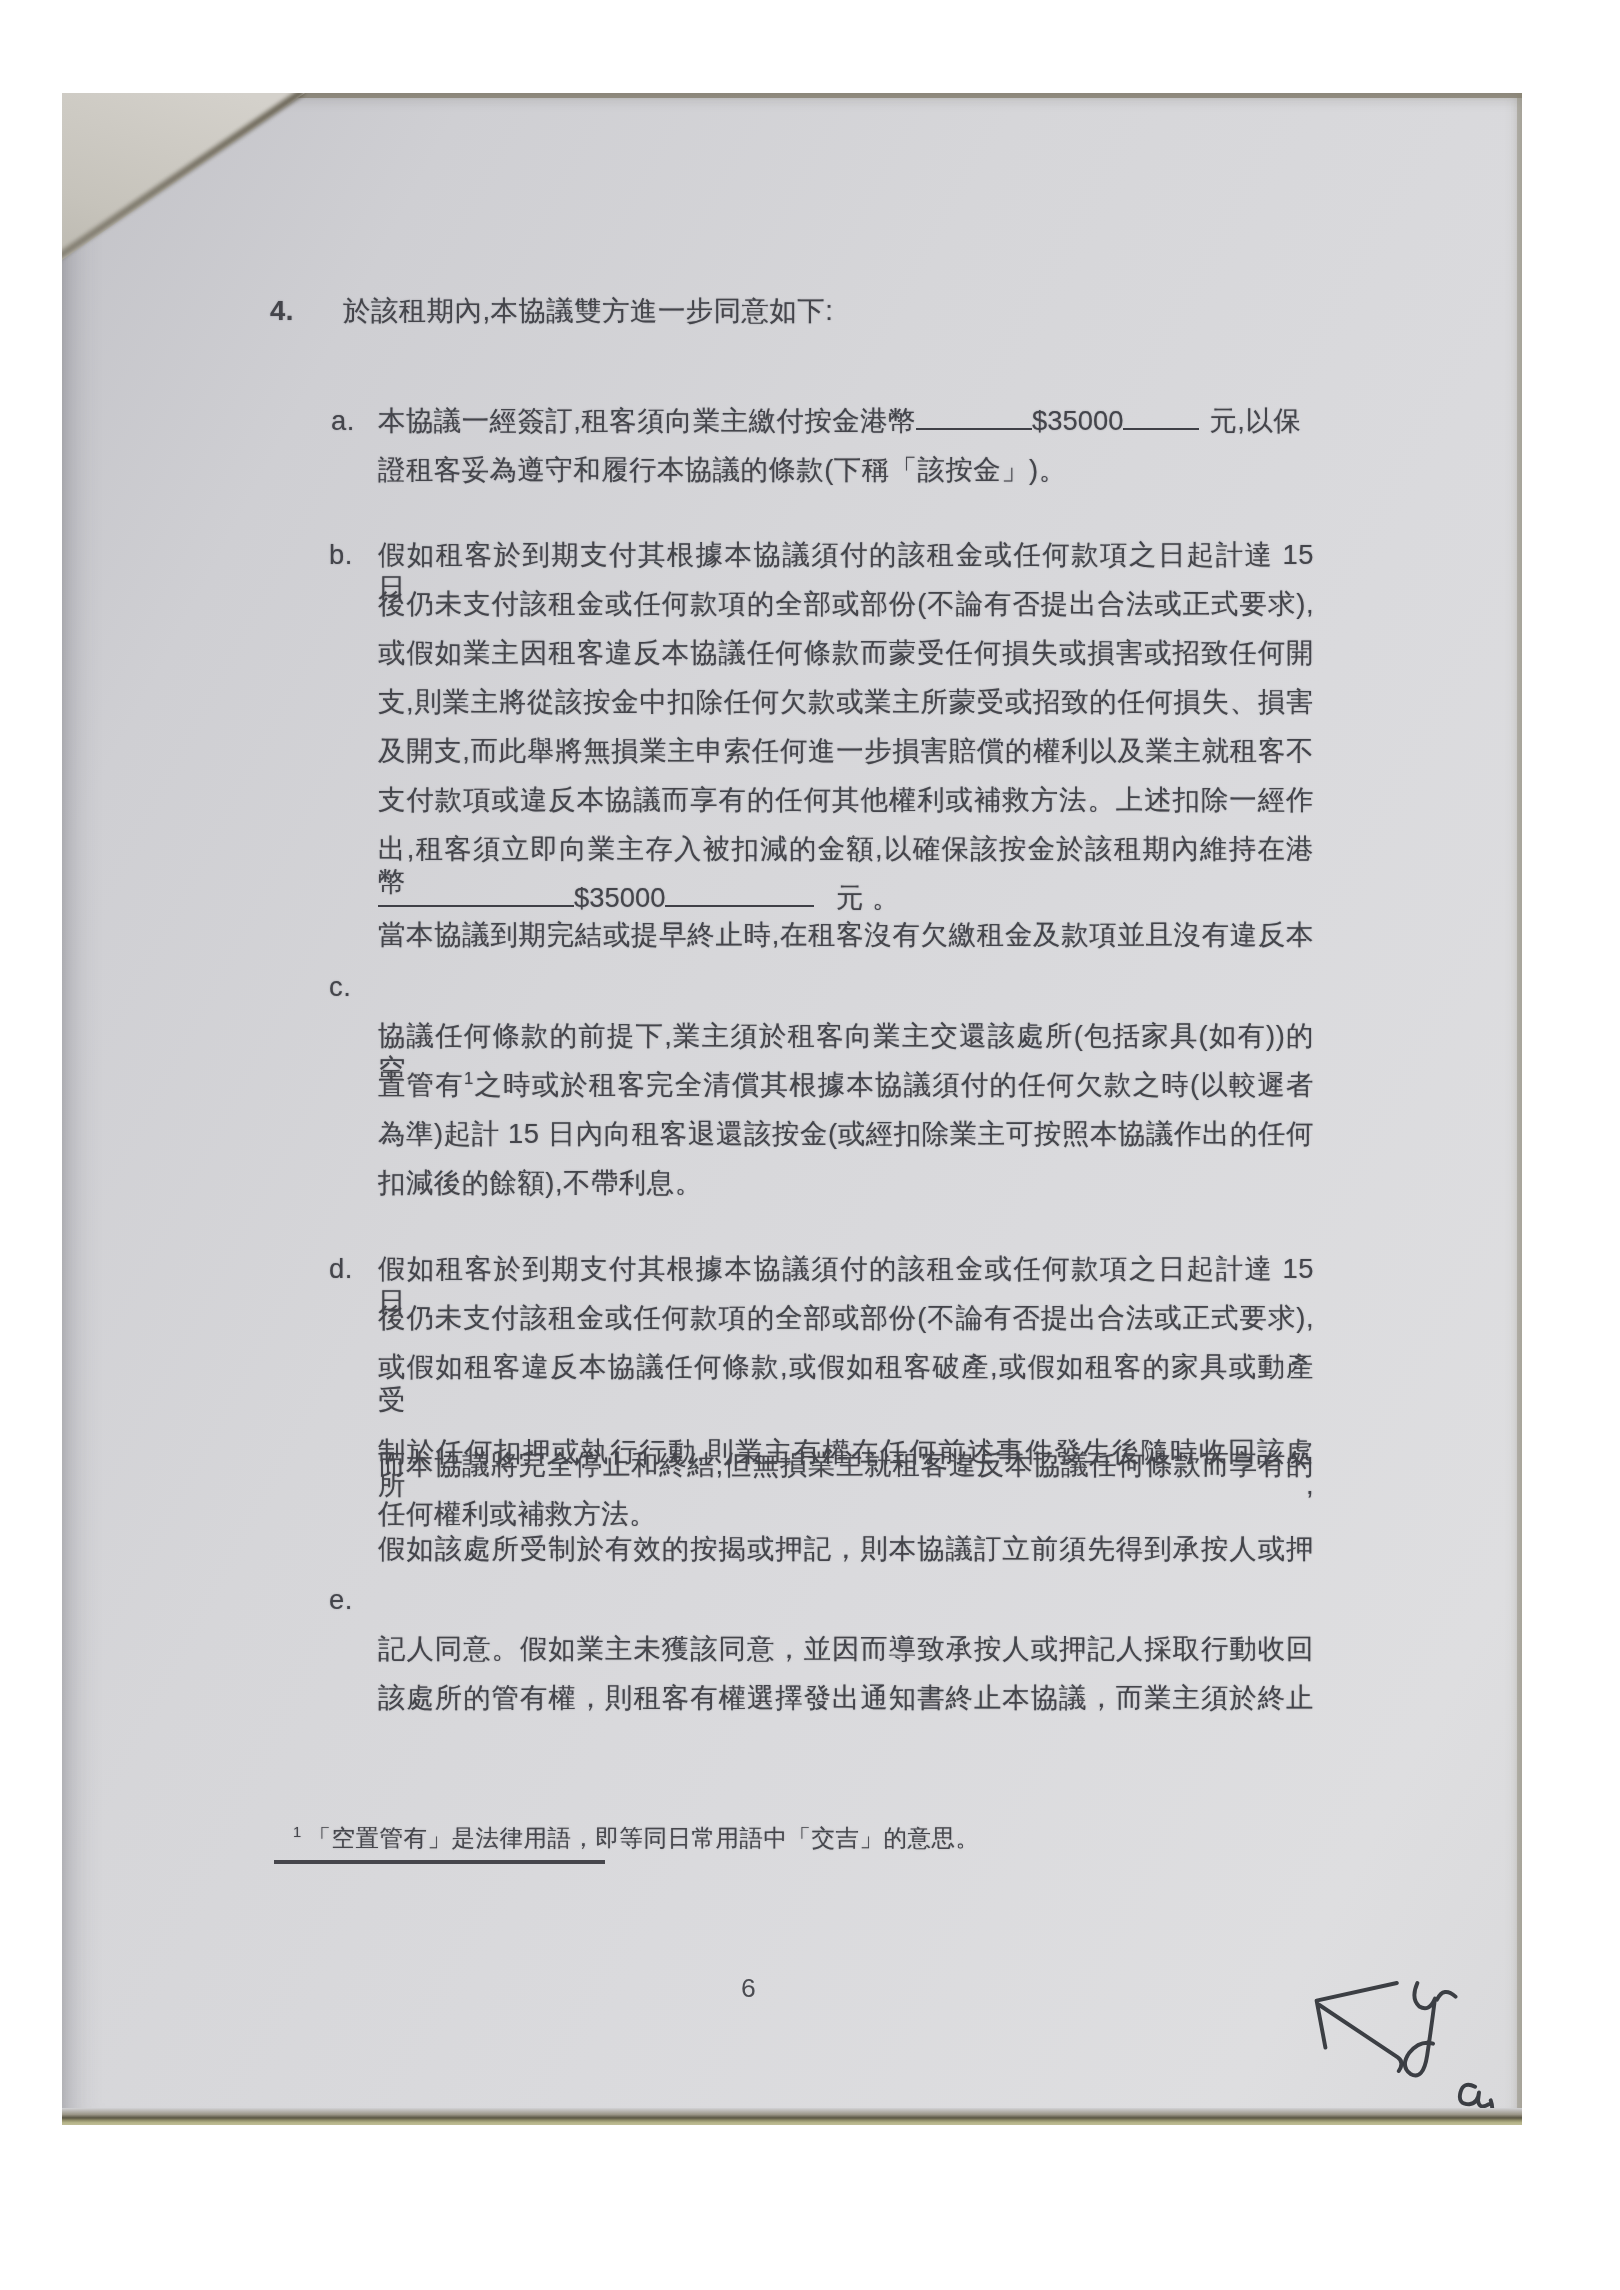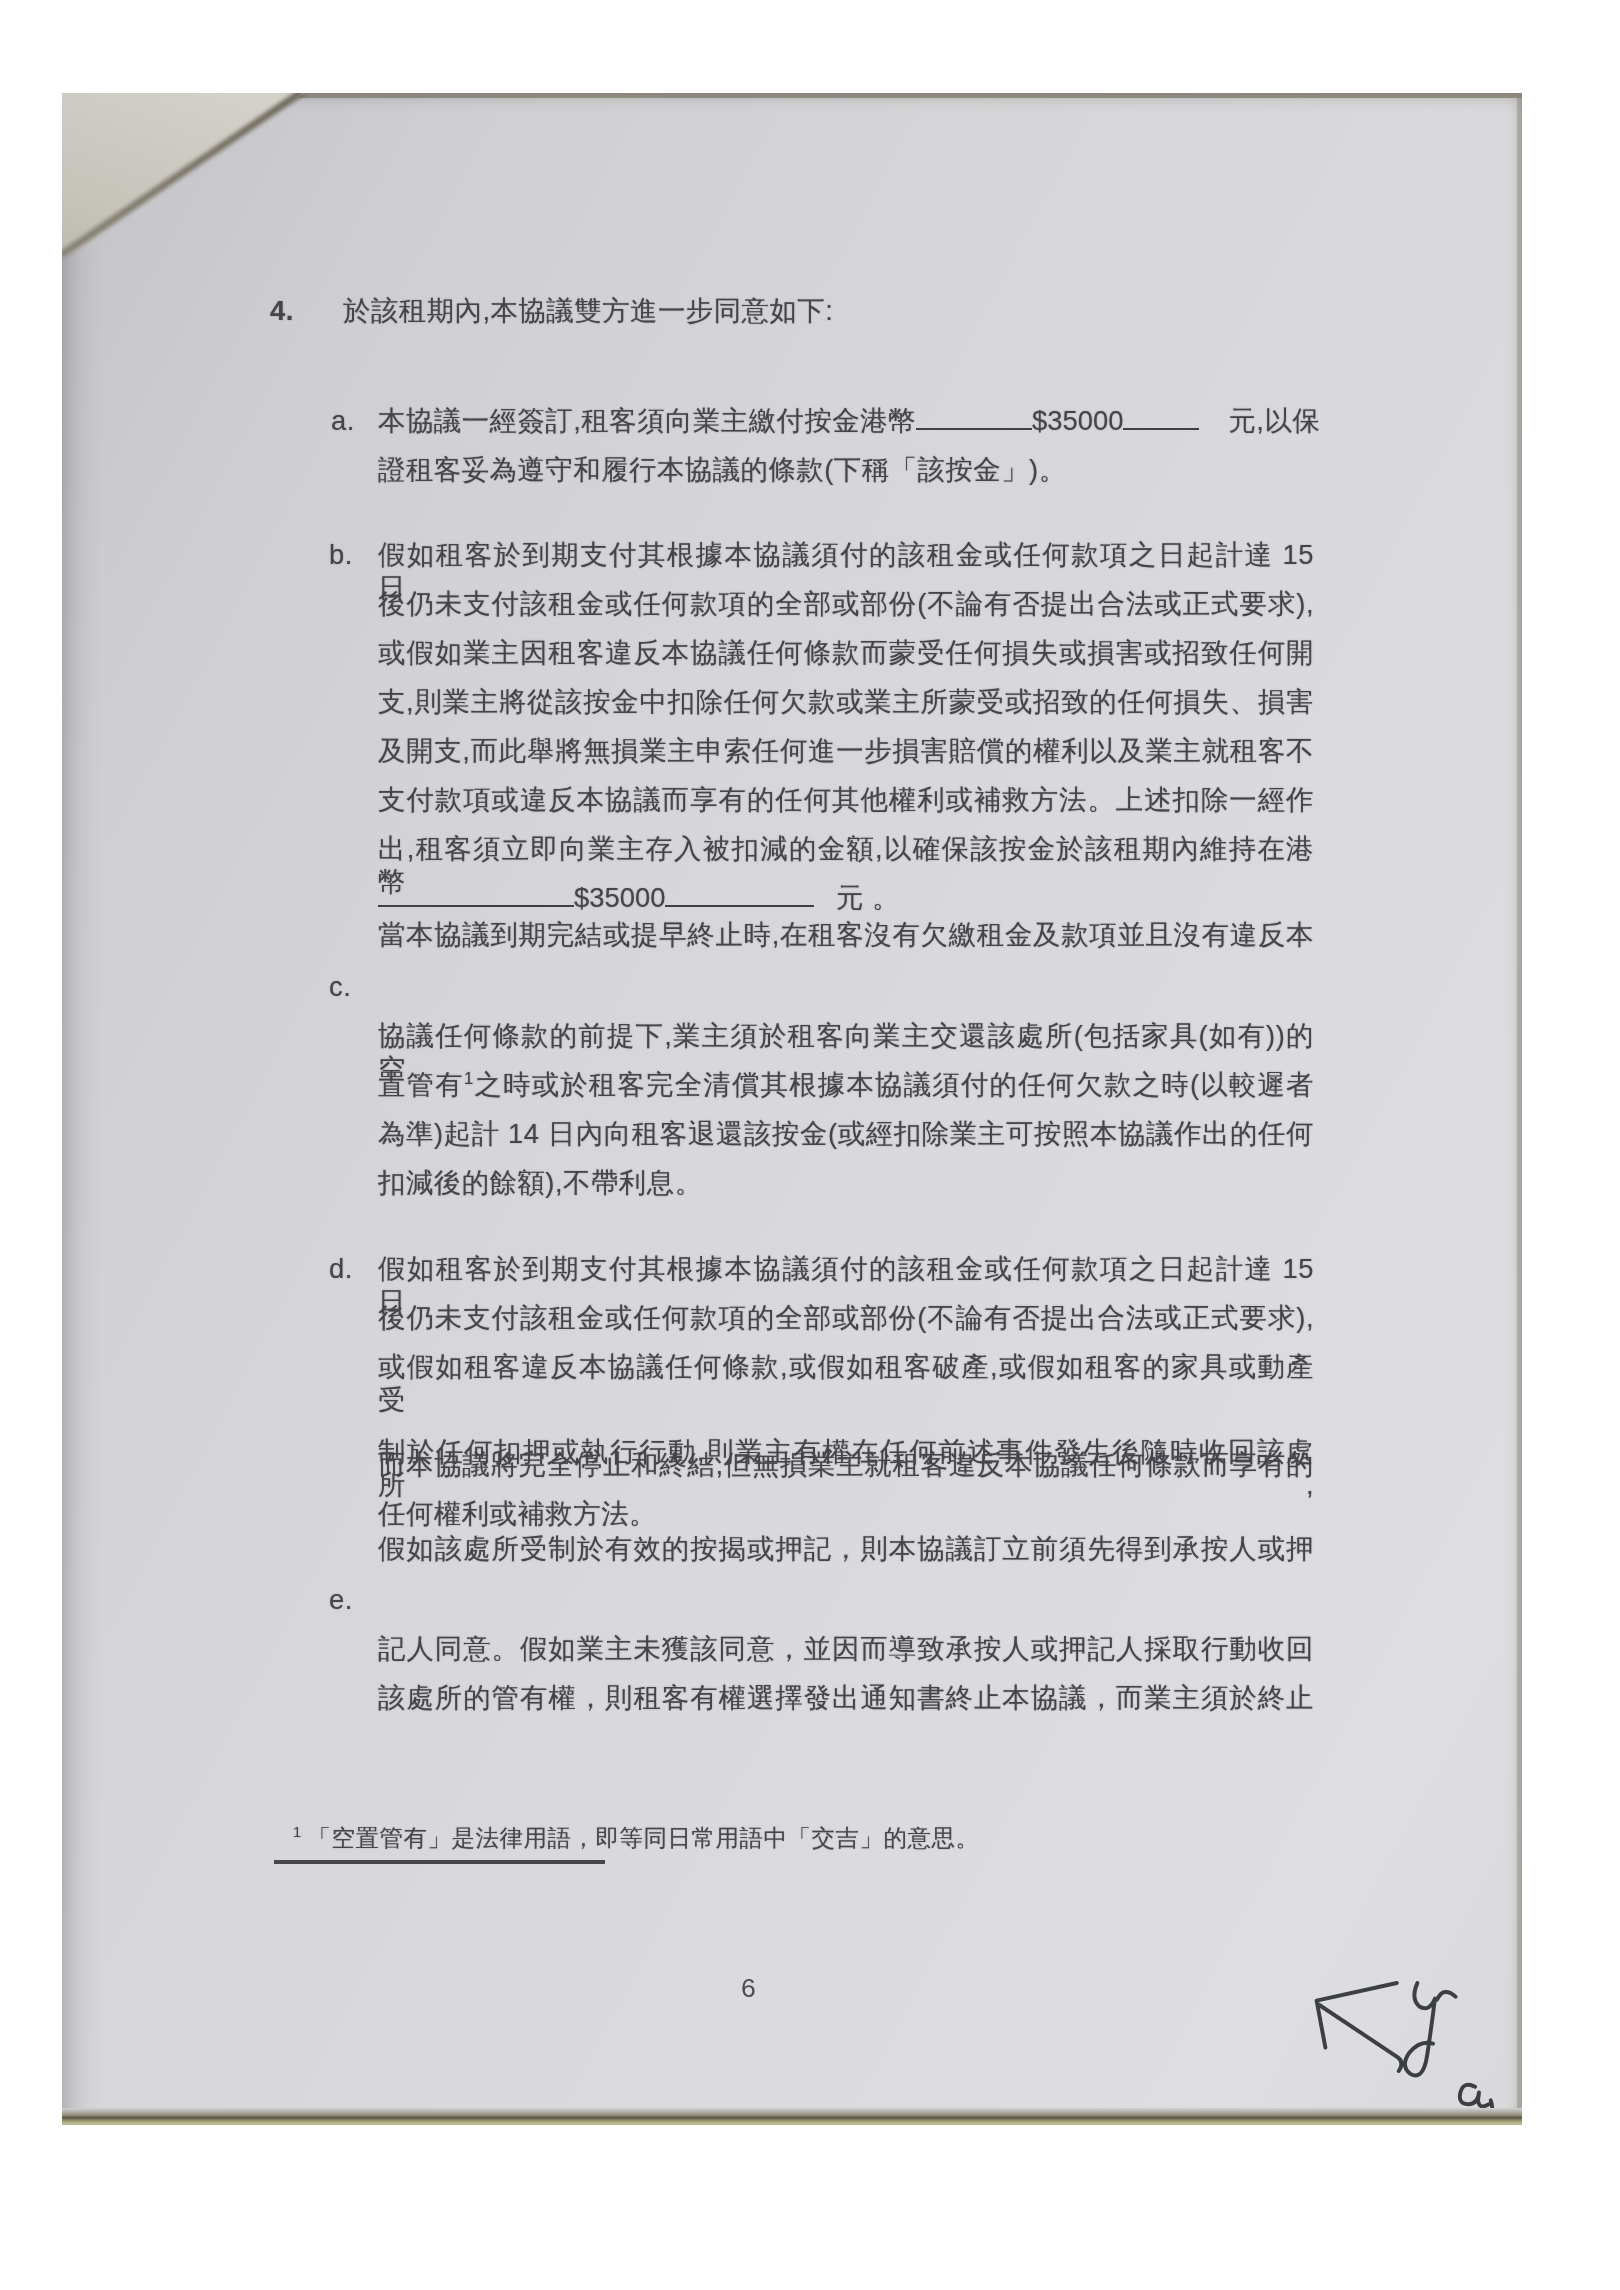--- a/index.html
+++ b/index.html
@@ -44,21 +44,21 @@
 <div class="photo">
   <div class="top-edge"></div>
   <div class="fold"></div>
   <div class="fold-shadow"></div>
 
   <div class="tline" style="left:208px;top:201px;font-weight:bold;">4.</div>
   <div class="tline" style="left:281px;top:201px;">於該租期內,本協議雙方進一步同意如下:</div>
 
   <div class="tline lbl" style="left:269px;top:311px;">a.</div>
   <div class="tline" style="left:316px;top:311px;">
-    <span>本協議一經簽訂,租客須向業主繳付按金港幣</span><span class="blank" style="width:116px;"></span><span class="num">$35000</span><span class="blank" style="width:76px;"></span><span style="margin-left:29px;">元,以保</span>
+    <span>本協議一經簽訂,租客須向業主繳付按金港幣</span><span class="blank" style="width:116px;"></span><span class="num">$35000</span><span class="blank" style="width:76px;"></span><span style="margin-left:10px;">元,以保</span>
   </div>
   <div class="tline" style="left:316px;top:360px;">證租客妥為遵守和履行本協議的條款(下稱「該按金」)。</div>
 
   <div class="tline lbl" style="top:445px;">b.</div>
   <div class="tline jline" style="top:445px;">假如租客於到期支付其根據本協議須付的該租金或任何款項之日起計達 15 日</div>
   <div class="tline jline" style="top:494px;">後仍未支付該租金或任何款項的全部或部份(不論有否提出合法或正式要求),</div>
   <div class="tline jline" style="top:543px;">或假如業主因租客違反本協議任何條款而蒙受任何損失或損害或招致任何開</div>
   <div class="tline jline" style="top:592px;">支,則業主將從該按金中扣除任何欠款或業主所蒙受或招致的任何損失、損害</div>
   <div class="tline jline" style="top:641px;">及開支,而此舉將無損業主申索任何進一步損害賠償的權利以及業主就租客不</div>
   <div class="tline jline" style="top:690px;">支付款項或違反本協議而享有的任何其他權利或補救方法。上述扣除一經作</div>
@@ -66,21 +66,21 @@
   <div class="tline" style="left:316px;top:788px;">
     <span class="blank" style="width:196px;"></span><span class="num">$35000</span><span class="blank" style="width:149px;"></span><span style="margin-left:21.6px;">元 。</span>
   </div>
 
   <div class="tline lbl" style="top:877px;">c.</div>
   <div class="tline jline" style="top:825px;">當本協議到期完結或提早終止時,在租客沒有欠繳租金及款項並且沒有違反本</div>
   <div class="tline jline" style="top:926px;">協議任何條款的前提下,業主須於租客向業主交還該處所(包括家具(如有))的空</div>
   <div class="tline jline" style="top:975px;">
     <span>置管有</span><sup>1</sup><span>之時或於租客完全清償其根據本協議須付的任何欠款之時(以較遲者</span>
   </div>
-  <div class="tline jline" style="top:1024px;">為準)起計 14 日內向租客退還該按金(或經扣除業主可按照本協議作出的任何</div>
+  <div class="tline jline" style="top:1024px;">為準)起計 15 日內向租客退還該按金(或經扣除業主可按照本協議作出的任何</div>
   <div class="tline" style="left:316px;top:1073px;text-align:center;">扣減後的餘額),不帶利息。</div>
 
   <div class="tline lbl" style="top:1159px;">d.</div>
   <div class="tline jline" style="top:1159px;">假如租客於到期支付其根據本協議須付的該租金或任何款項之日起計達 15 日</div>
   <div class="tline jline" style="top:1208px;">後仍未支付該租金或任何款項的全部或部份(不論有否提出合法或正式要求),</div>
   <div class="tline jline" style="top:1257px;">或假如租客違反本協議任何條款,或假如租客破產,或假如租客的家具或動產受</div>
   <div class="tline jline" style="top:1306px;margin-top:36px;">制於任何扣押或執行行動,則業主有權在任何前述事件發生後隨時收回該處所,</div>
   <div class="tline jline" style="top:1355px;">而本協議將完全停止和終結,但無損業主就租客違反本協議任何條款而享有的</div>
   <div class="tline" style="left:316px;top:1404px;">任何權利或補救方法。</div>
 

